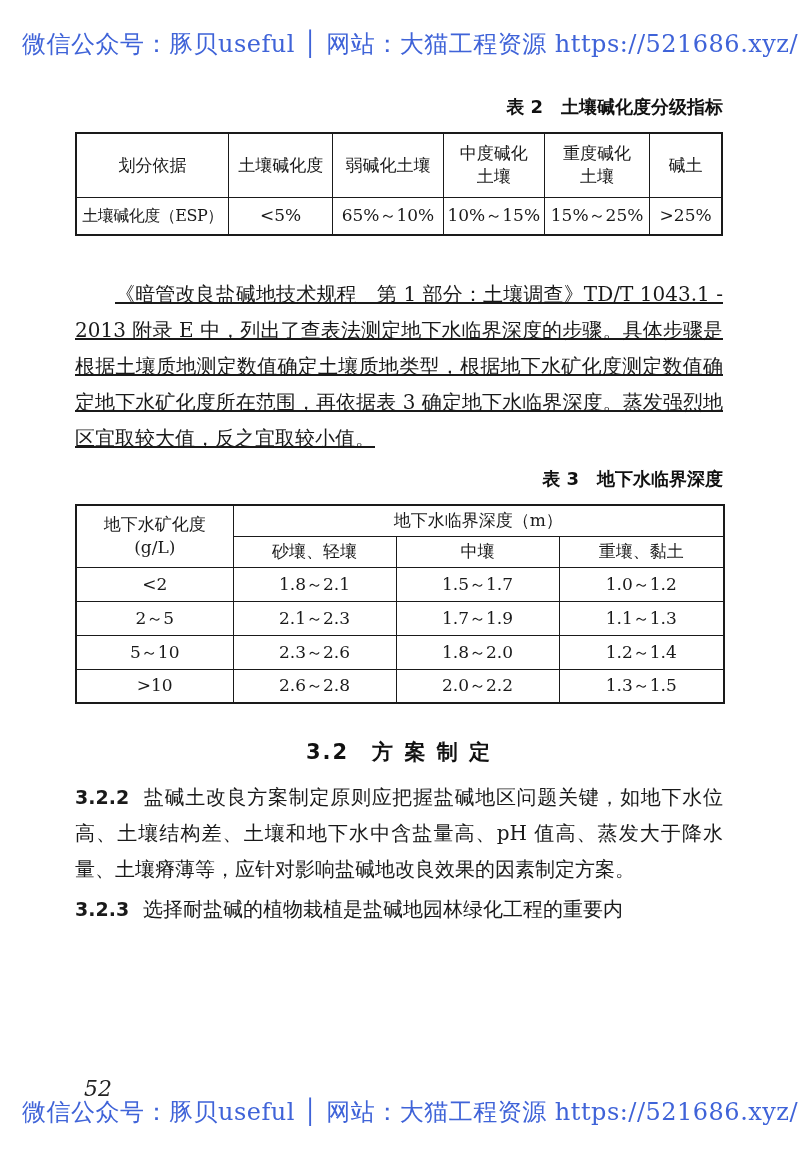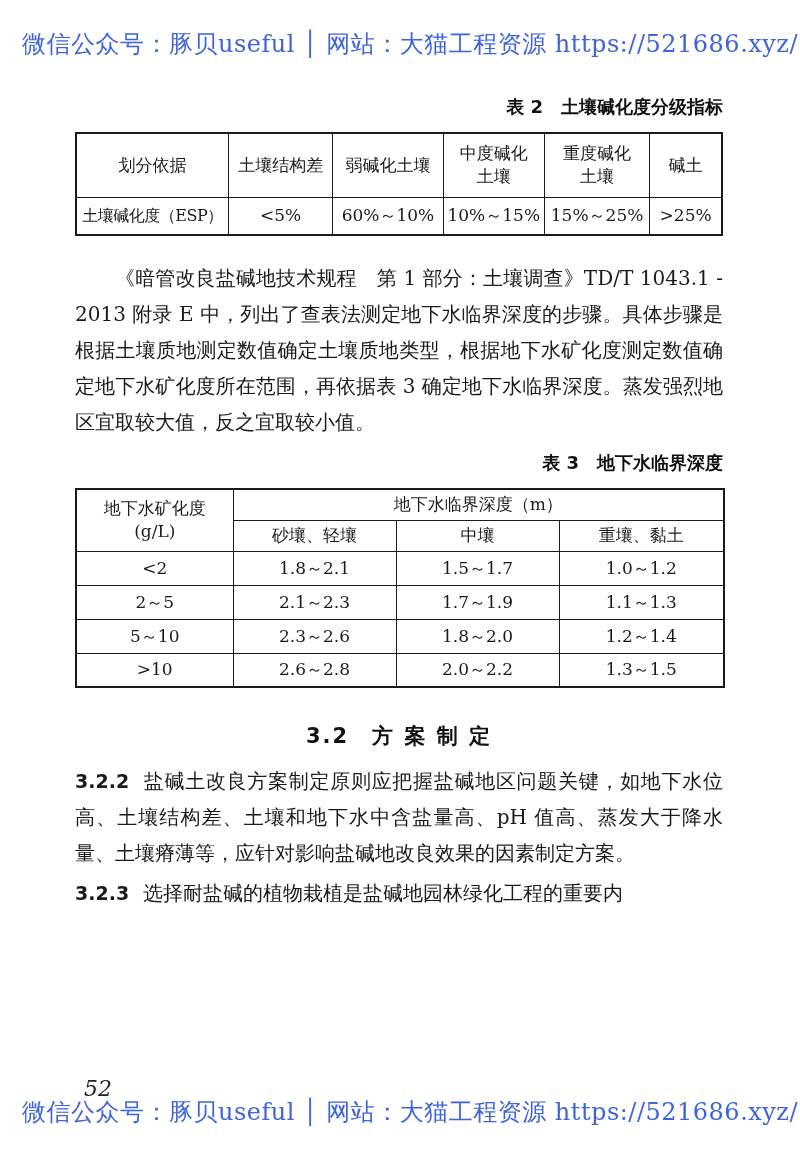--- a/index.html
+++ b/index.html
@@ -64,21 +64,22 @@
   .tbl2 tr.dat td { height: 38px; white-space: nowrap; margin-left: 16px; }
   .tbl2 td.rowlabel { font-size: 16px; letter-spacing: -0.5px; }
 
   .tbl3 th { height: 31px; }
   .tbl3 td { height: 34px; white-space: nowrap; }
 
   p.body-para {
     font-size: 20px;
     line-height: 1.8;
     text-align: justify;
-    margin: 24px 0 0 0;
+    margin: 40px 0 0 0;
+    text-decoration: underline;
   }
   p.indent { text-indent: 2em; }
 
   .section-heading {
     text-align: center;
     font-size: 21px;
     font-weight: bold;
     letter-spacing: 2px;
     margin: 36px 0 0 0;
     line-height: 25px;
@@ -128,32 +129,32 @@
       <col style="width:152px">
         <col style="width:104px">
         <col style="width:110px">
       <col style="width:101px">
         <col style="width:105px">
         <col style="width:72px">
     </colgroup>
     <tbody>
         <tr class="hdr">
       <th>划分依据</th>
-      <th>土壤结构差</th>
+      <th>土壤碱化度</th>
       <th>弱碱化土壤</th>
       <th>中度碱化
 土壤</th>
       <th>重度碱化
 土壤</th>
       <th>碱土</th>
     </tr>
     <tr class="dat">
       <td class="rowlabel">土壤碱化度（ESP）</td>
       <td>&lt;5%</td>
-      <td>60%～10%</td>
+      <td>65%～10%</td>
       <td>10%～15%</td>
       <td>15%～25%</td>
       <td>&gt;25%</td>
     </tr>
   </tbody>
     </table>
 
   <p class="body-para indent">《暗管改良盐碱地技术规程　第 1 部分：土壤调查》TD/T 1043.1 - 2013 附录 E 中，列出了查表法测定地下水临界深度的步骤。具体步骤是根据土壤质地测定数值确定土壤质地类型，根据地下水矿化度测定数值确定地下水矿化度所在范围，再依据表 3 确定地下水临界深度。蒸发强烈地区宜取较大值，反之宜取较小值。</p>
 
   <div class="table-caption cap3">表 3　地下水临界深度</div>

